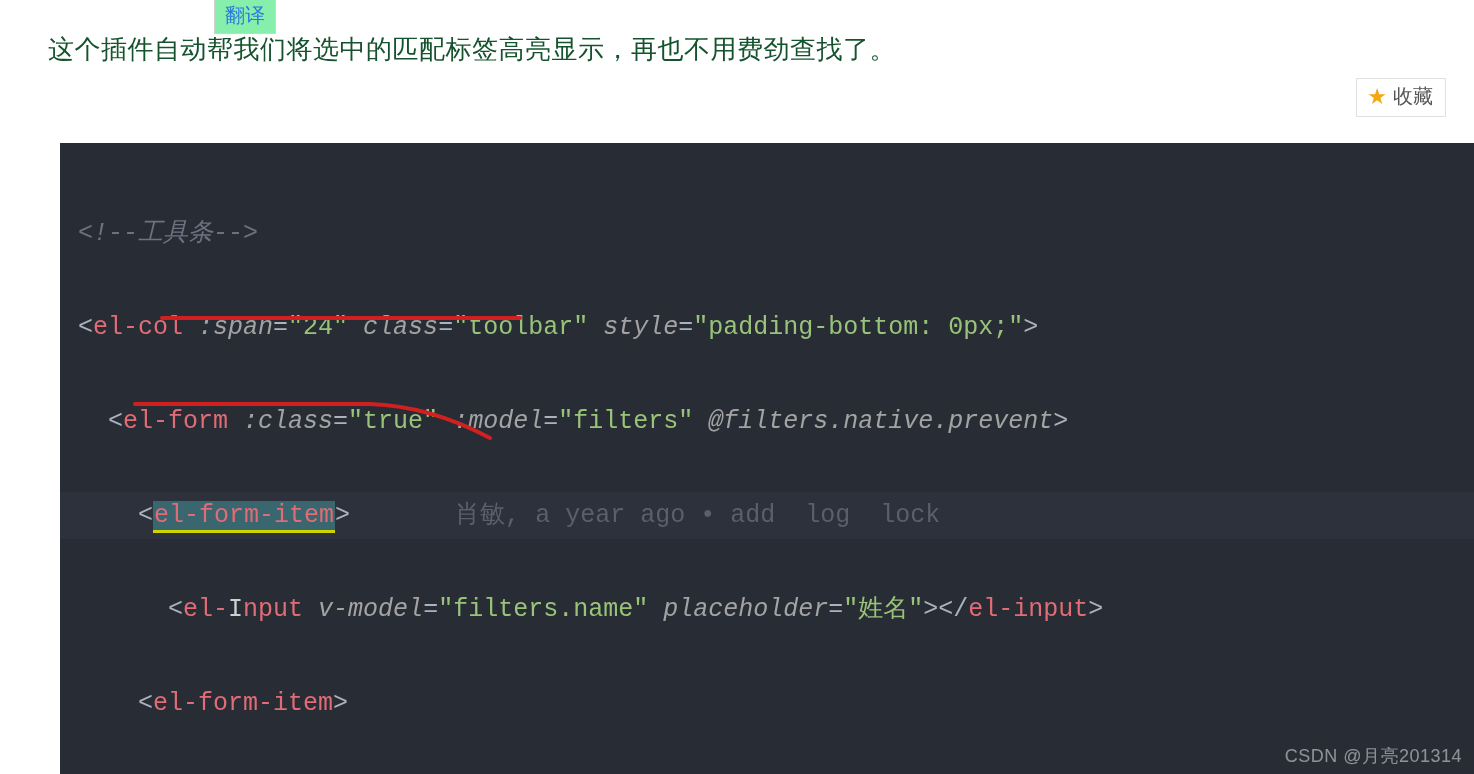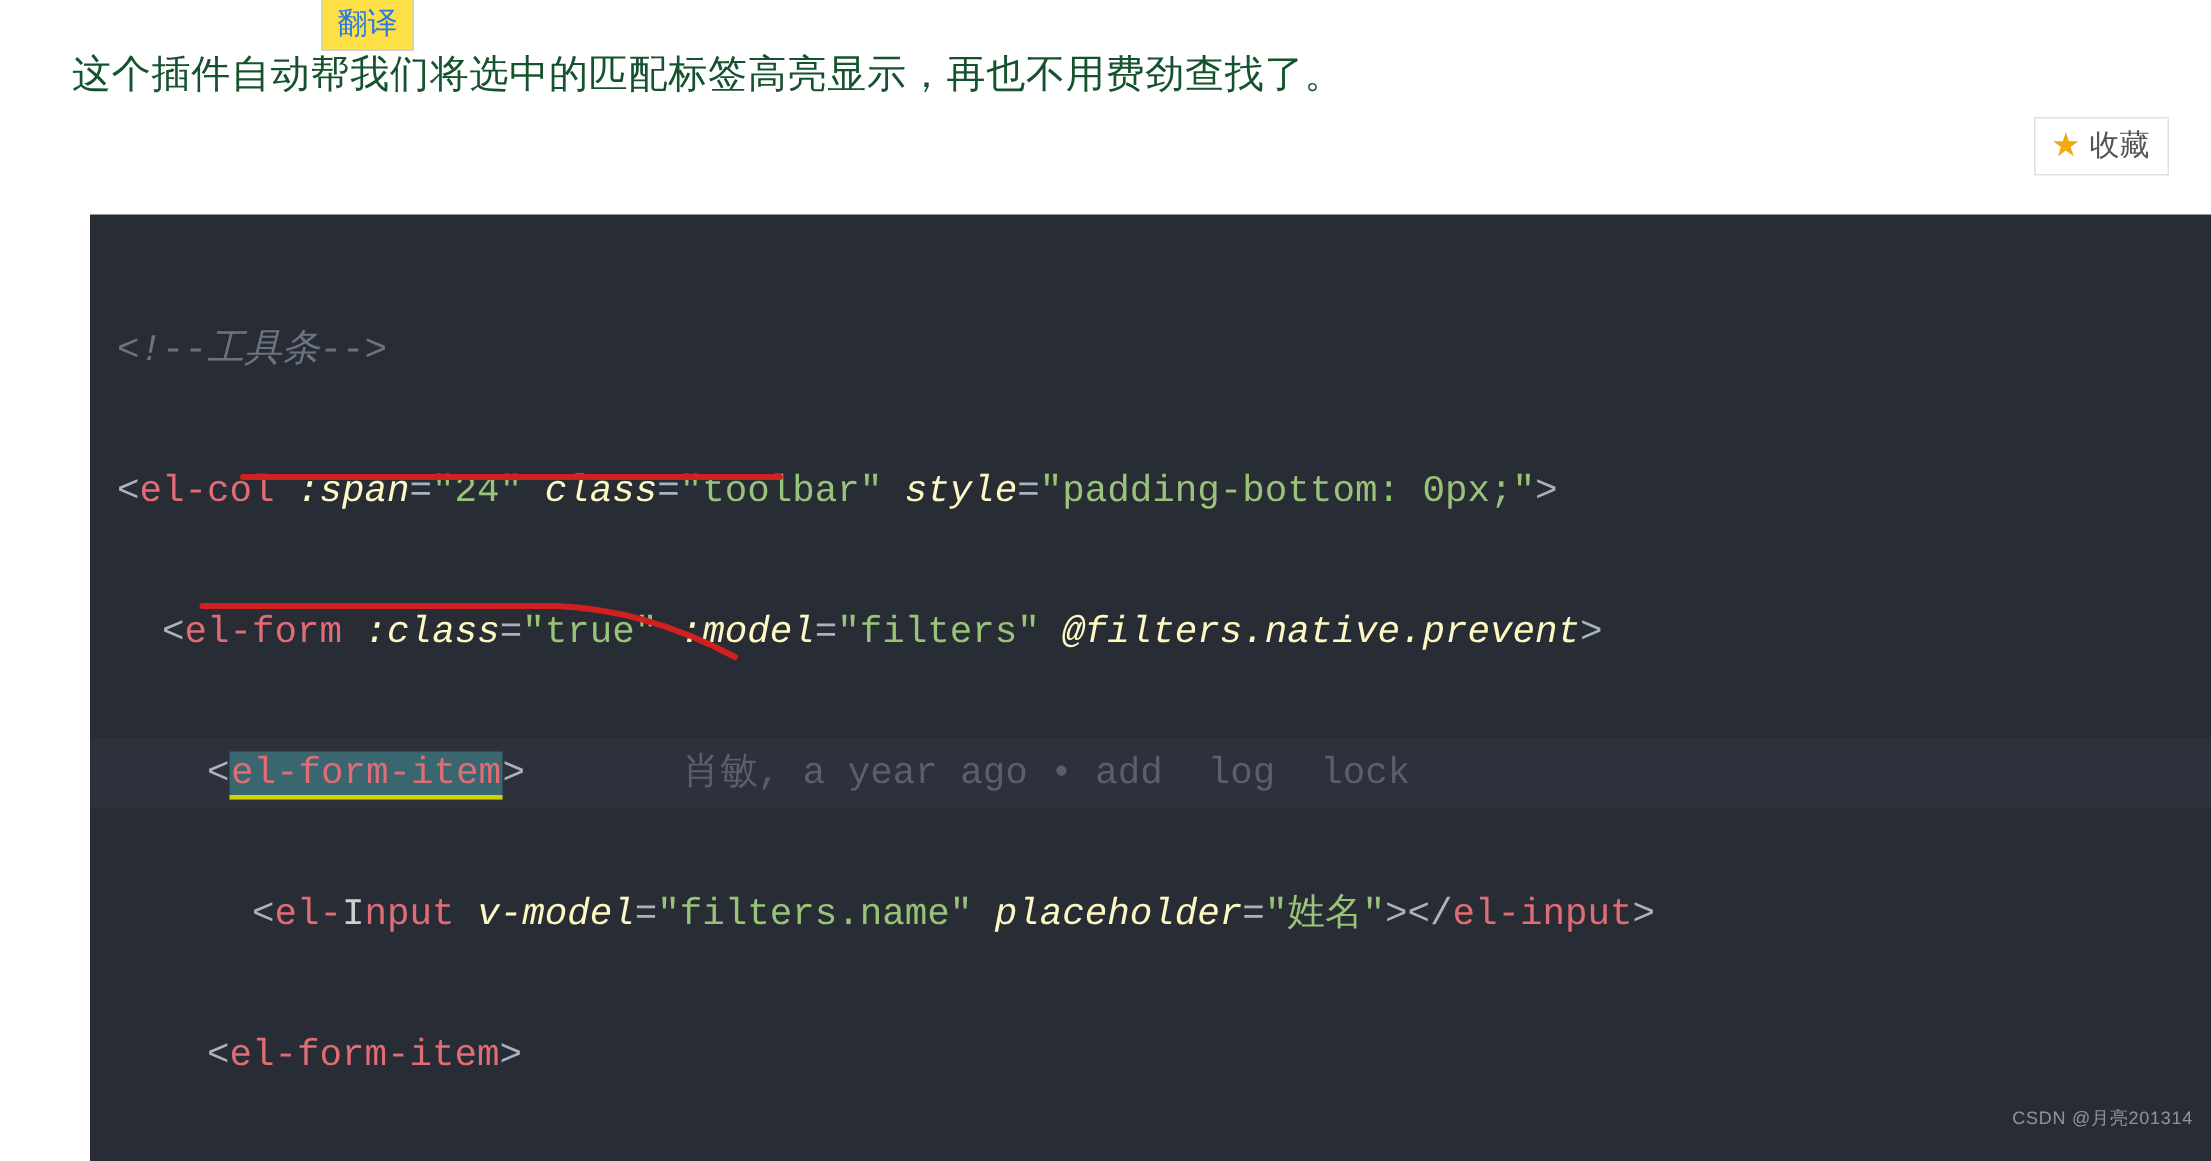--- a/index.html
+++ b/index.html
@@ -15,21 +15,21 @@
     overflow: hidden;
   }
   .translate-pill {
     position: absolute;
     left: 214px;
     top: 0;
     border: 1px solid #d0d0d0;
     padding: 2px 10px 4px 10px;
     color: #2a7ae0;
     font-size: 20px;
-    background: #fde047;
+    background: #86efac;
     border-top: none;
   }
   .desc {
     position: absolute;
     left: 48px;
     top: 32px;
     font-size: 26px;
     letter-spacing: 0.5px;
     color: #14532d;
   }
@@ -59,43 +59,43 @@
     font-size: 25px;
     line-height: 47px;
     color: #abb2bf;
     padding: 20px 18px 0 18px;
     overflow: hidden;
     white-space: pre;
     margin-top: 31px;
   }
   .ln { display: block; }
   .cmt   { color: #6c7380; font-style: italic; }
-  .attr  { color: #fef9c3; font-style: italic; }
+  .attr  { color: #a3a3a3; font-style: italic; }
   .brk   { color: #abb2bf; }
   .str   { color: #98c379; }
   .tag   { color: #e06c75; }
   .sel-bg {
     background: #3a6670;
     padding: 0 1px;
   }
   .ul-yel { border-bottom: 3px solid #d0d300; }
   .code-area .hl-line {
     display: block;
     background: #2c313c;
     margin-left: -18px; margin-right: -18px;
     padding-left: 18px; 
   }
   .blame { color: #5a5f6a; }
   svg.anno { position: absolute; pointer-events: none; }
   .watermark {
     position: absolute;
     right: 12px;
-    bottom: 20px;
+    bottom: 6px;
     color: rgba(230,230,230,0.55);
-    font-size: 12px;
+    font-size: 18px;
     font-family: Arial, sans-serif;
     letter-spacing: 0.5px;
   }
   .cursor-ibeam { color: #cfcfcf; }
 </style>
 </head>
 <body>
 
 <div class="translate-pill">翻译</div>
 

